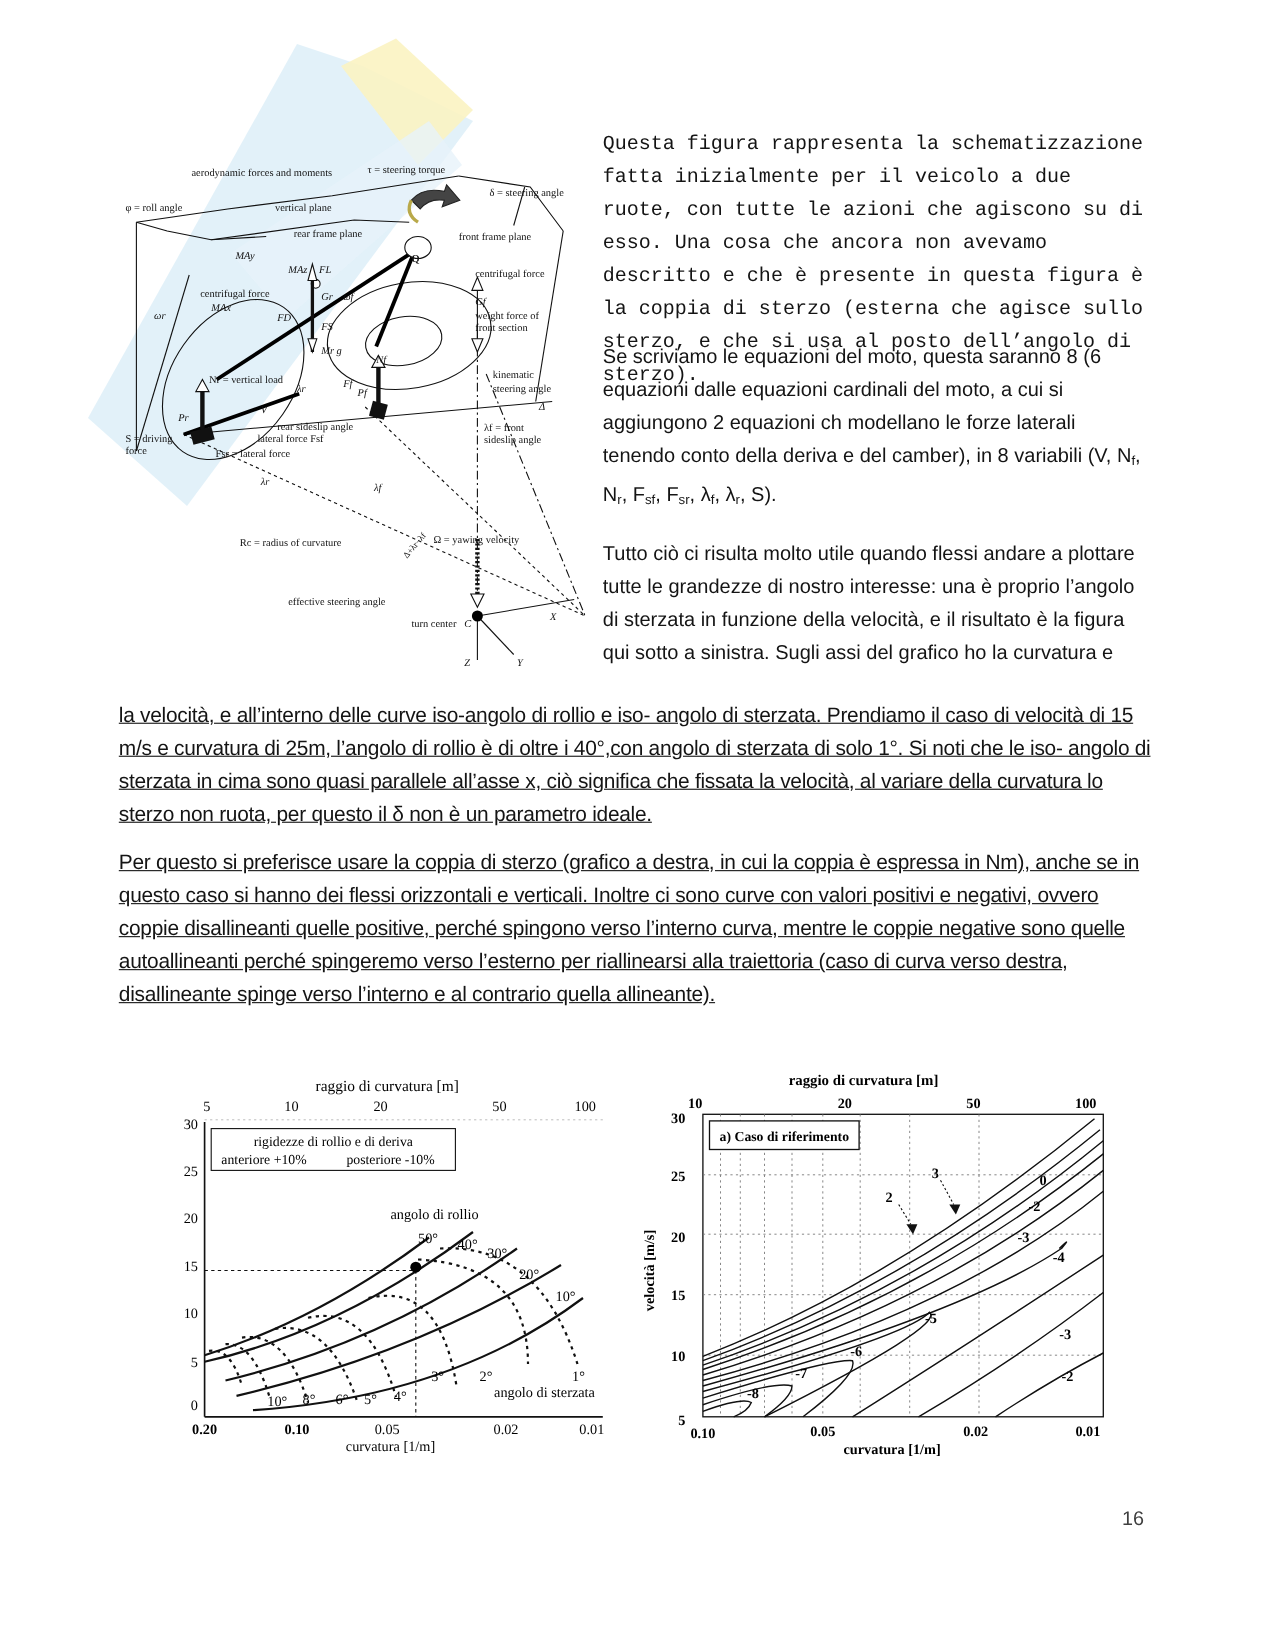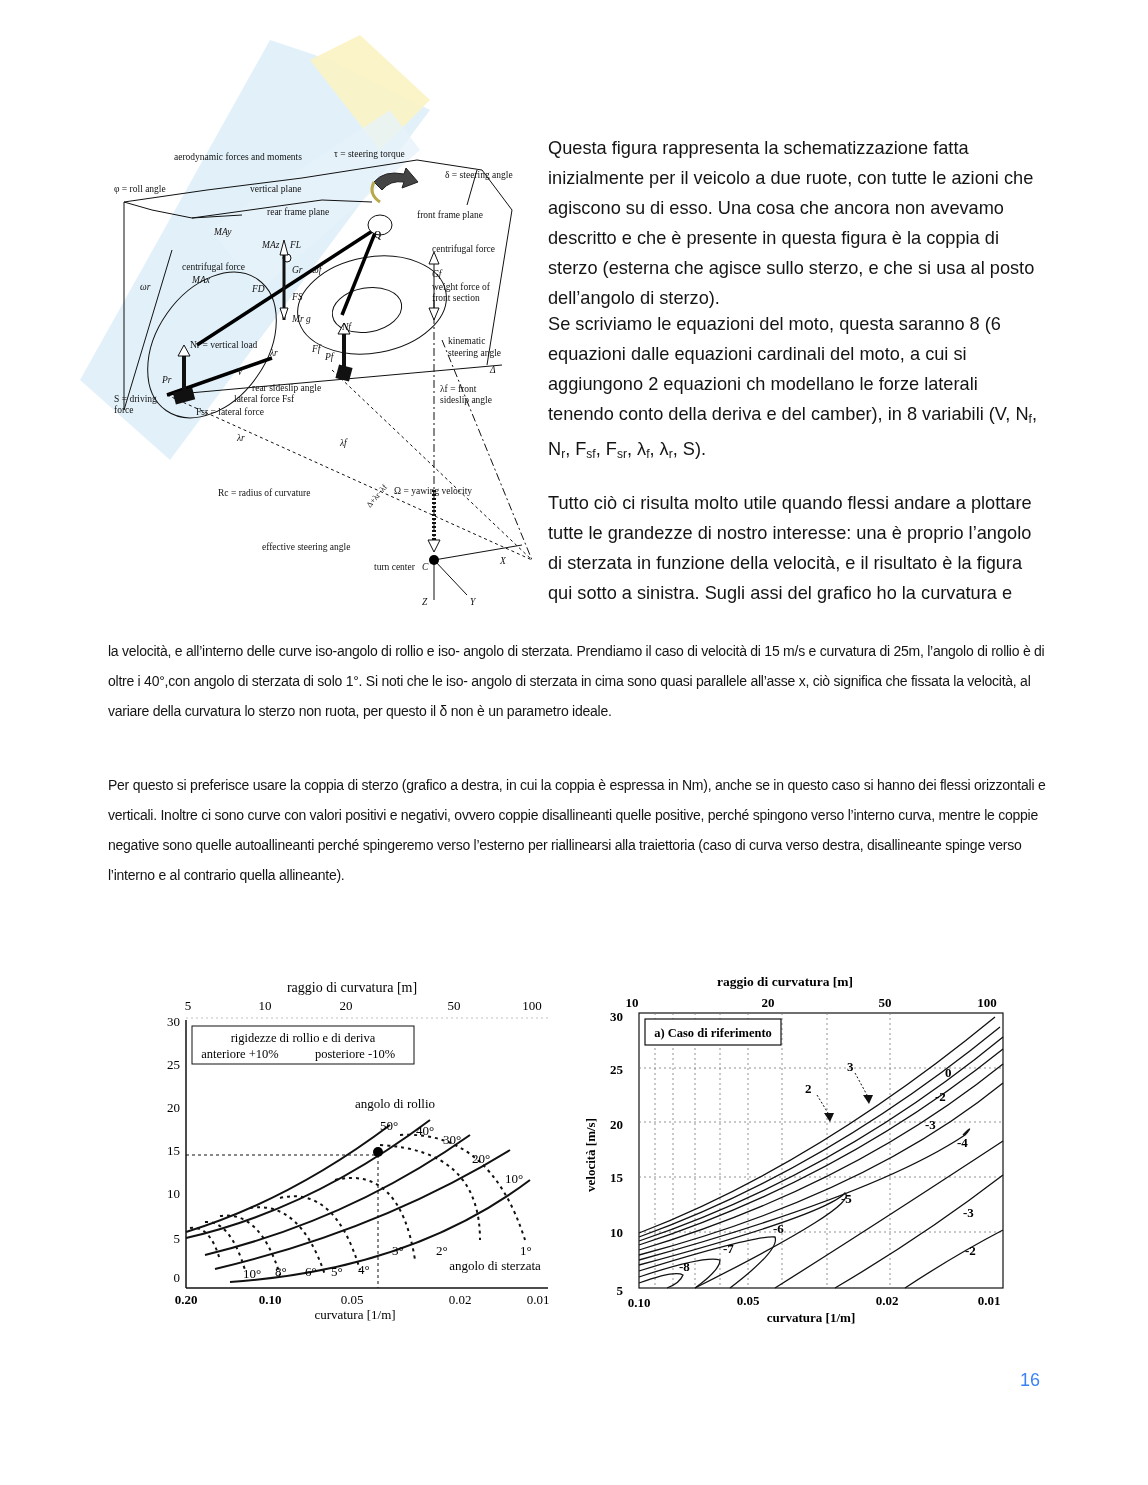--- a/index.html
+++ b/index.html
@@ -4,22 +4,22 @@
 <style>
   html, body { margin: 0; padding: 0; background: #ffffff; }
   body { width: 1148px; height: 1485px; position: relative; overflow: hidden;
          font-family: "Liberation Sans", "DejaVu Sans", sans-serif; color: #111; }
   .watermark { position: absolute; left: 60px; top: 0; width: 460px; height: 470px; pointer-events: none; }
   .fig-top { position: absolute; left: 112px; top: 140px; width: 420px; height: 470px; }
   .serif { font-family: "Liberation Serif", "DejaVu Serif", serif; }
   .para { position: absolute; font-size: 18.2px; line-height: 30px; color: #141414; }
   .para-right { left: 548px; width: 500px; }
   .para-full { left: 108px; width: 940px; font-size: 17.6px; }
-  .para-full.tight { font-size: 14px; letter-spacing: -0.25px; }
-  .page-num { position: absolute; left: 1020px; top: 1370px; font-size: 18px; color: #3b82f6; }
+  .para-full.tight { font-size: 19px; letter-spacing: -0.25px; text-decoration: underline; }
+  .page-num { position: absolute; left: 1020px; top: 1370px; font-size: 18px; color: #404040; }
   .chart { position: absolute; }
   svg text { font-family: "Liberation Serif", "DejaVu Serif", serif; }
   .sub { font-size: 12px; vertical-align: -3px; }
 </style>
 </head>
 <body>
 
 <svg class="watermark" viewBox="0 0 460 470">
   <polygon points="20,380 210,40 270,60 370,110 110,460" fill="#d8ecf7" opacity="0.75"></polygon>
   <polygon points="250,60 300,35 370,100 320,150" fill="#fbf3c2" opacity="0.9"></polygon>
@@ -128,21 +128,21 @@
     <text x="258" y="368" font-size="8" transform="rotate(-50 258 368)">Δ+λr−λf</text>
     <text x="150" y="410">effective steering angle</text>
     <text x="262" y="430">turn center</text>
     <text x="310" y="430" font-style="italic">C</text>
     <text x="388" y="424" font-style="italic">X</text>
     <text x="358" y="465" font-style="italic">Y</text>
     <text x="310" y="465" font-style="italic">Z</text>
   </g>
 </svg>
 
-<div class="para para-right" style="top:133px;">Questa figura rappresenta la schematizzazione fatta inizialmente per il veicolo a due ruote, con tutte le azioni che agiscono su di esso. Una cosa che ancora non avevamo descritto e che è presente in questa figura è la coppia di sterzo (esterna che agisce sullo sterzo, e che si usa al posto dell’angolo di sterzo).</div>
+<div class="para para-right" style="top:116px;font-family:Liberation Mono, monospace;">Questa figura rappresenta la schematizzazione fatta inizialmente per il veicolo a due ruote, con tutte le azioni che agiscono su di esso. Una cosa che ancora non avevamo descritto e che è presente in questa figura è la coppia di sterzo (esterna che agisce sullo sterzo, e che si usa al posto dell’angolo di sterzo).</div>
 
 <div class="para para-right" style="top:309px;">
   <span>Se scriviamo le equazioni del moto, questa saranno 8 (6 equazioni dalle equazioni cardinali del moto, a cui si aggiungono 2 equazioni ch modellano le forze laterali tenendo conto della deriva e del camber), in 8 variabili (V, N</span><span class="sub">f</span><span>, N</span><span class="sub">r</span><span>, F</span><span class="sub">sf</span><span>, F</span><span class="sub">sr</span><span>, λ</span><span class="sub">f</span><span>, λ</span><span class="sub">r</span><span>, S).</span>
 </div>
 
 <div class="para para-right" style="top:488px;">Tutto ciò ci risulta molto utile quando flessi andare a plottare tutte le grandezze di nostro interesse: una è proprio l’angolo di sterzata in funzione della velocità, e il risultato è la figura qui sotto a sinistra. Sugli assi del grafico ho la curvatura e</div>
 
 <div class="para para-full tight" style="top:636px;">la velocità, e all’interno delle curve iso-angolo di rollio e iso- angolo di sterzata. Prendiamo il caso di velocità di 15 m/s e curvatura di 25m, l’angolo di rollio è di oltre i 40°,con angolo di sterzata di solo 1°. Si noti che le iso- angolo di sterzata in cima sono quasi parallele all’asse x, ciò significa che fissata la velocità, al variare della curvatura lo sterzo non ruota, per questo il δ non è un parametro ideale.</div>
 
 <div class="para para-full tight" style="top:770px;">Per questo si preferisce usare la coppia di sterzo (grafico a destra, in cui la coppia è espressa in Nm), anche se in questo caso si hanno dei flessi orizzontali e verticali. Inoltre ci sono curve con valori positivi e negativi, ovvero coppie disallineanti quelle positive, perché spingono verso l’interno curva, mentre le coppie negative sono quelle autoallineanti perché spingeremo verso l’esterno per riallinearsi alla traiettoria (caso di curva verso destra, disallineante spinge verso l’interno e al contrario quella allineante).</div>

